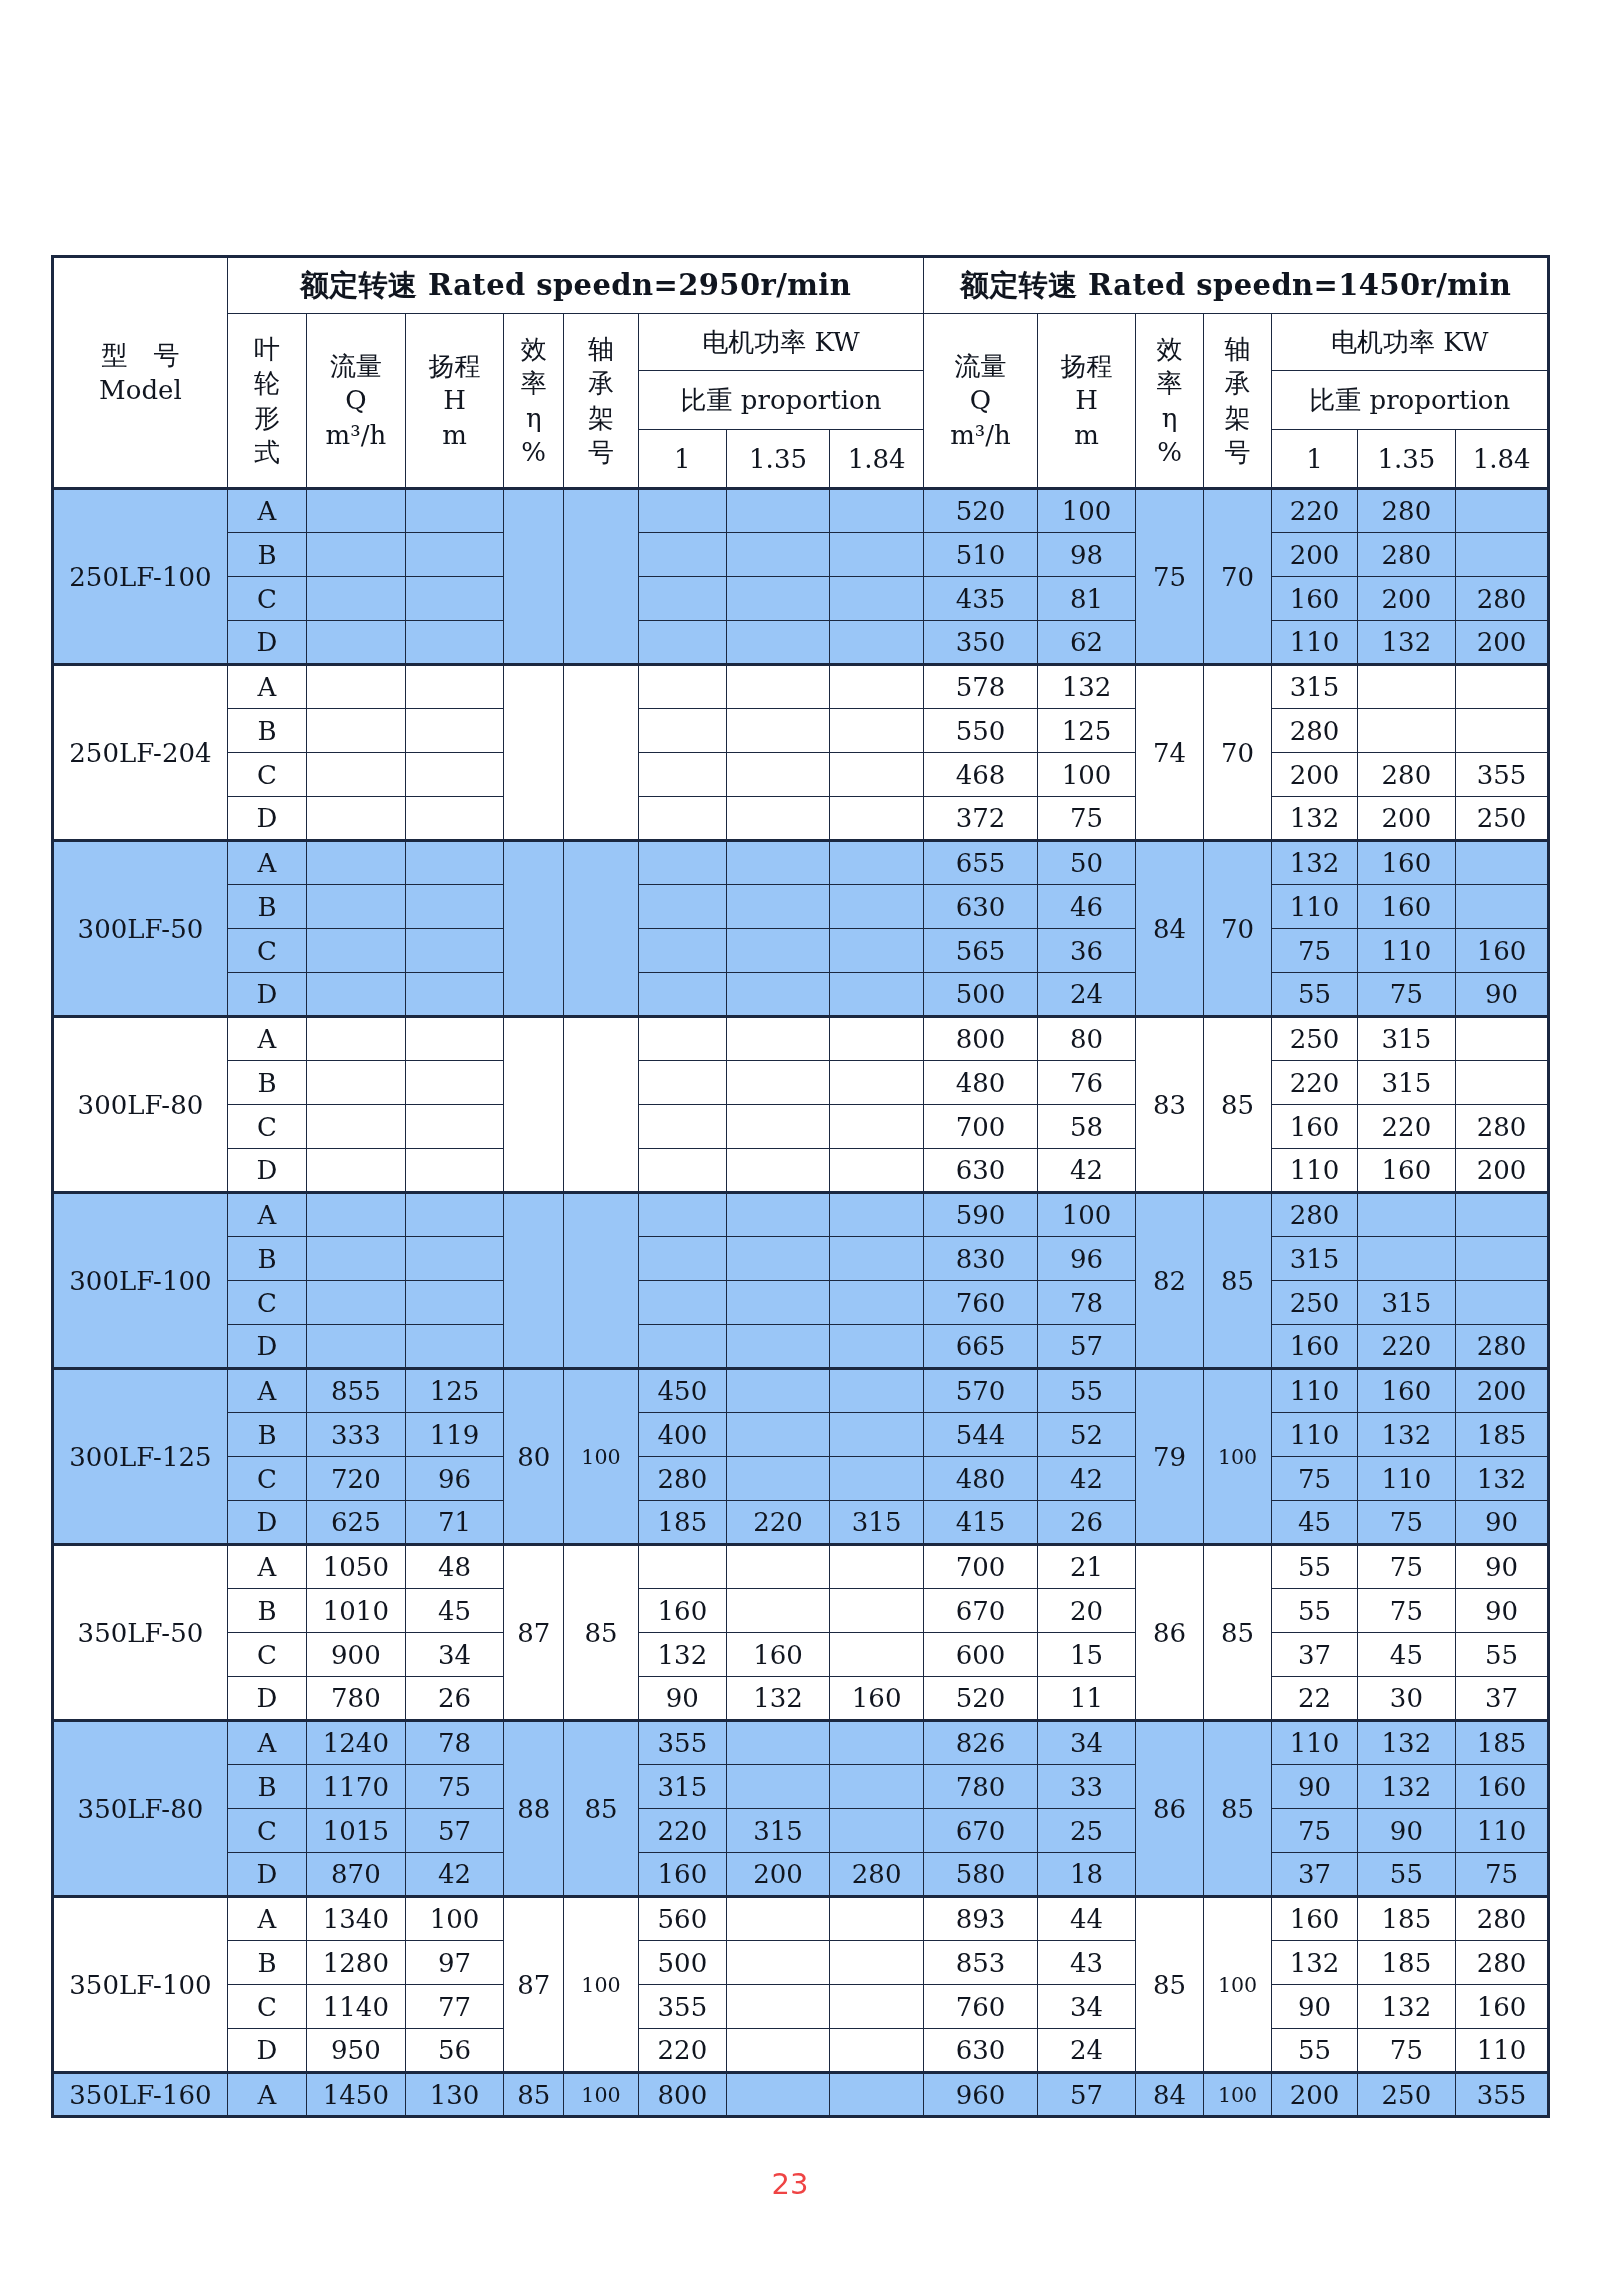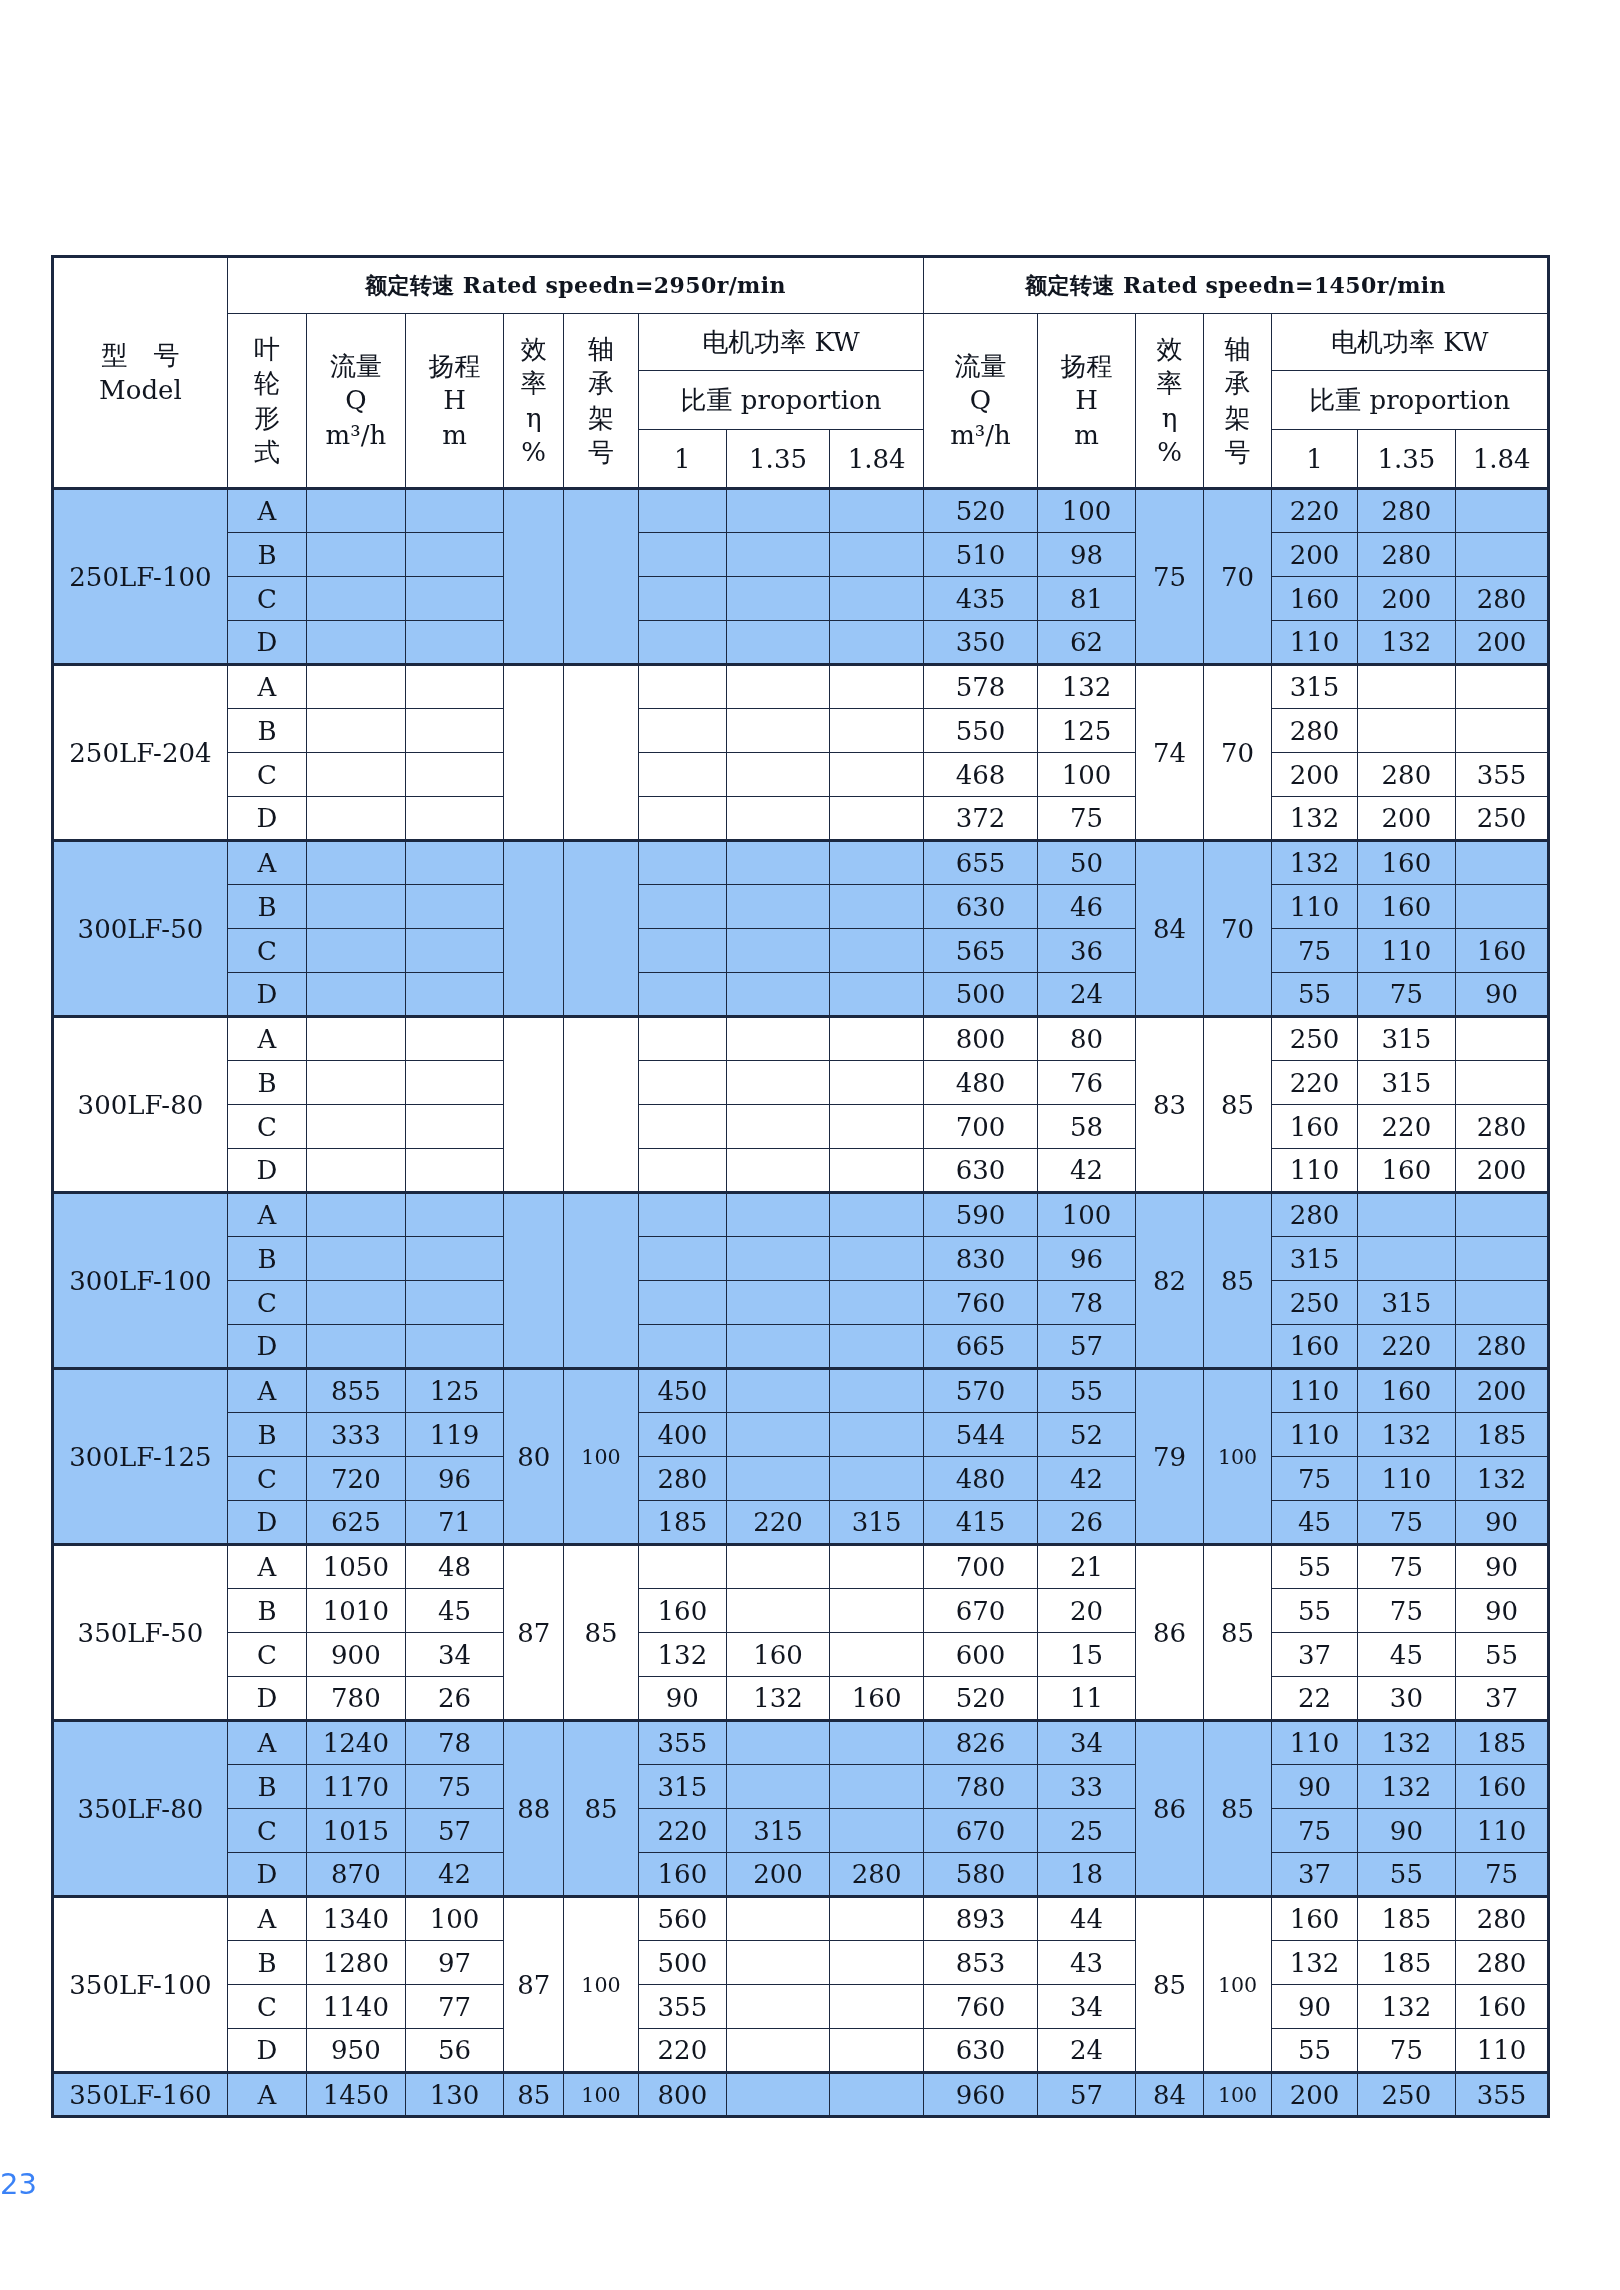--- a/index.html
+++ b/index.html
@@ -18,30 +18,30 @@
     border:1.8px solid var(--bd,#1b2840);
     text-align:center; vertical-align:middle;
     padding:0; font-weight:normal; font-size:26px;
     overflow:hidden;
   }
   thead { border-bottom:3.6px solid var(--bd,#1b2840); }
   thead tr.r1 { height:57px; }
   thead tr.r2 { height:57px; }
   thead tr.r3 { height:59px; }
   thead tr.r4 { height:59px; }
-  th.speed { font-weight:bold; font-size:22px; letter-spacing:0.4px; }
+  th.speed { font-weight:bold; font-size:29px; letter-spacing:0.4px; }
   th.multi { white-space:pre-line; line-height:1.32; }
   tbody tr { height:44px; }
   tbody tr.shaded td { background:var(--hl,#9AC6F7); }
   tbody tr.group-start td { border-top:3.6px solid var(--bd,#1b2840); }
   td.small { font-size:20.6px; }
   .page-number {
     position:absolute; top:2167px; left:0; width:1580px;
-    text-align:left; font-family:"DejaVu Sans","Liberation Sans",sans-serif;
-    font-size:29px; color:#3b82f6;
+    text-align:center; font-family:"DejaVu Sans","Liberation Sans",sans-serif;
+    font-size:29px; color:#ef4444;
   }
 </style>
 </head>
 <body>
 
 <div class="page">
 
   <table class="spec">
     <colgroup>
       <col style="width:11.7%">

